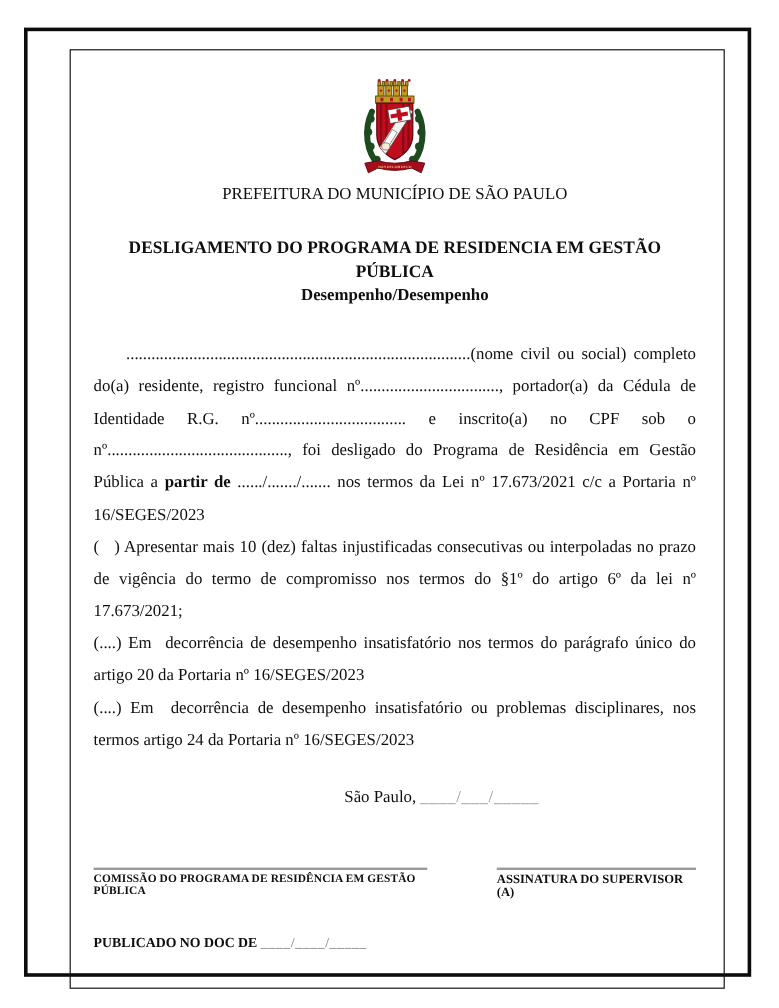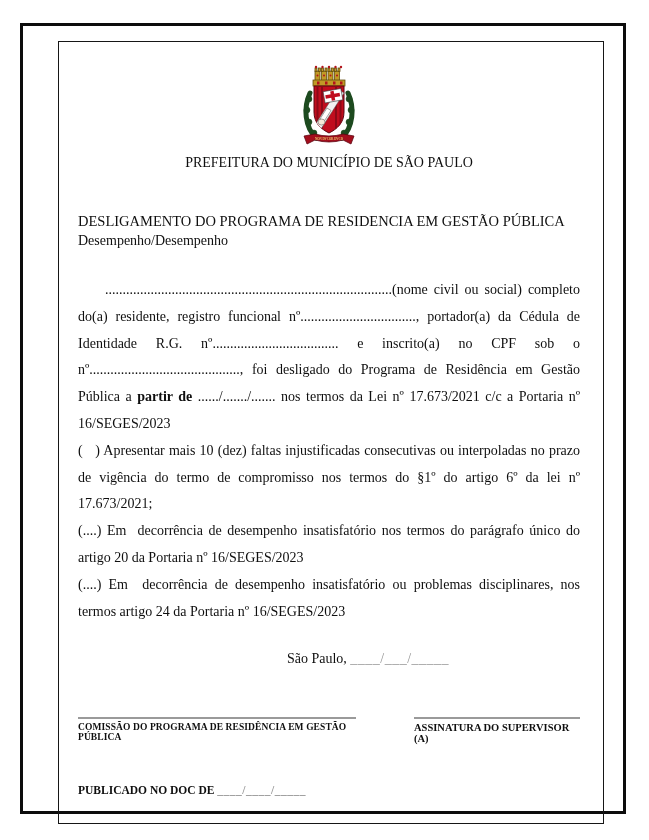--- a/index.html
+++ b/index.html
@@ -14,32 +14,32 @@
   .doc-frame{
     position:absolute;left:58px;top:41px;width:546px;height:783px;
     border:1.5px solid #161616;box-sizing:border-box;background:transparent;
   }
   .doc-content{padding:0 23px 0 19px;}
   .crest-wrap{margin-top:18px;text-align:center;height:90px;}
   .crest-wrap svg{display:inline-block;}
   .org-line1{margin-top:4px;text-align:center;font-size:14px;line-height:17px;white-space:nowrap;}
   .org-line2{text-align:center;font-size:14px;line-height:17px;white-space:nowrap;}
   .blank{color:#979797;letter-spacing:0.5px;}
-  .title-block{margin-top:40px;font-weight:normal;font-size:14.5px;line-height:20px;}
+  .title-block{margin-top:26px;text-align:center;font-weight:bold;font-size:14.5px;line-height:20px;}
   .title-sub{font-size:14px;}
   .body-text{margin-top:26px;font-size:14px;line-height:26.8px;text-align:justify;}
   .body-text p{margin:0;padding:0;}
   .p-intro{text-indent:27px;}
   .date-line{margin-top:20px;font-size:14px;line-height:27px;text-align:center;}
   .date-line .shift{position:relative;left:39px;text-align:right;}
   .sig-row{margin-top:45px;display:flex;justify-content:space-between;align-items:flex-start;gap:39px;}
   .sig-col{border-top:2px solid #9a9a9a;padding-top:3px;font-weight:bold;}
   .sig-left{width:278px;font-size:9.5px;letter-spacing:0.1px;}
   .sig-right{width:166px;font-size:10.5px;}
-  .footer-line{margin-top:39px;font-size:11.5px;font-weight:bold;line-height:14px;}
+  .footer-line{margin-top:29px;font-size:11.5px;font-weight:bold;line-height:14px;}
   .footer-line .blank{font-weight:bold;}
 </style>
 </head>
 <body>
 
 <div class="page">
   <div class="outer-frame"></div>
 
   <div class="doc-frame">
     <div class="doc-content">

